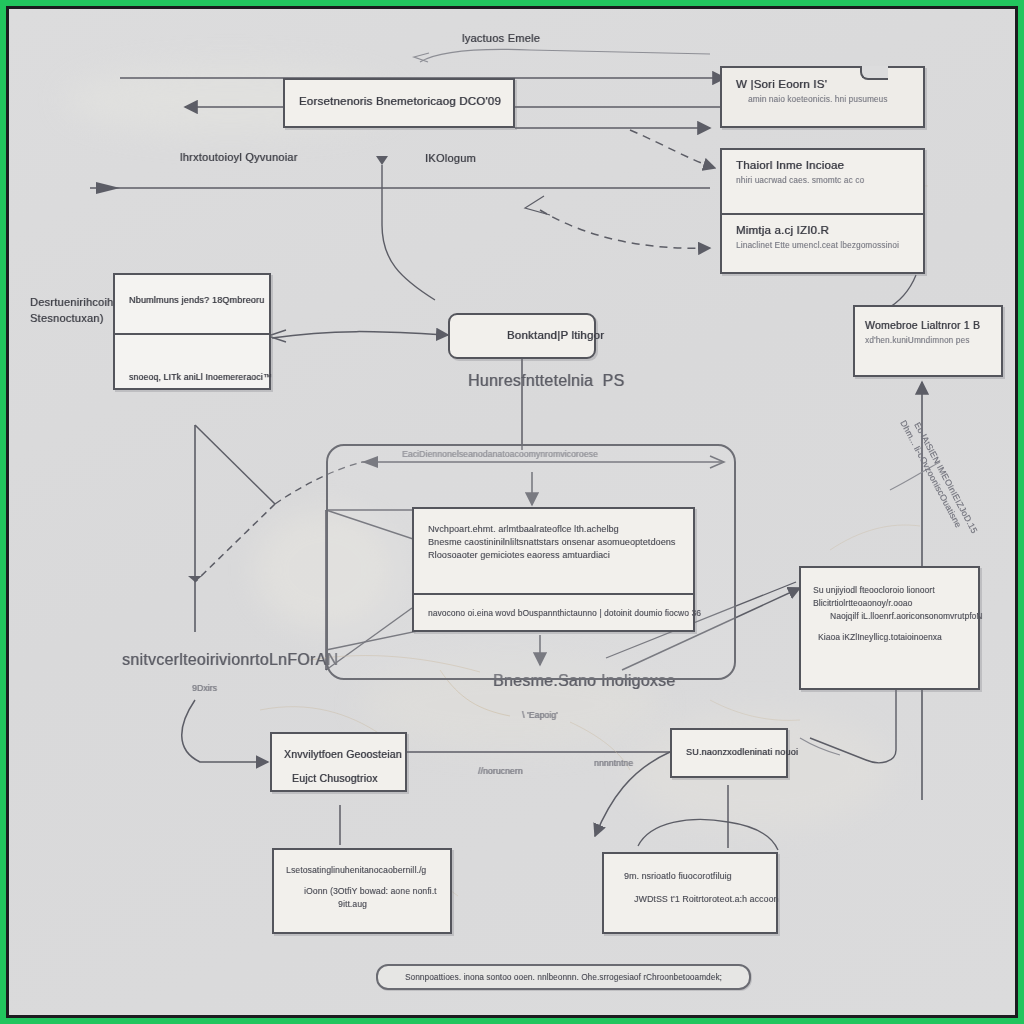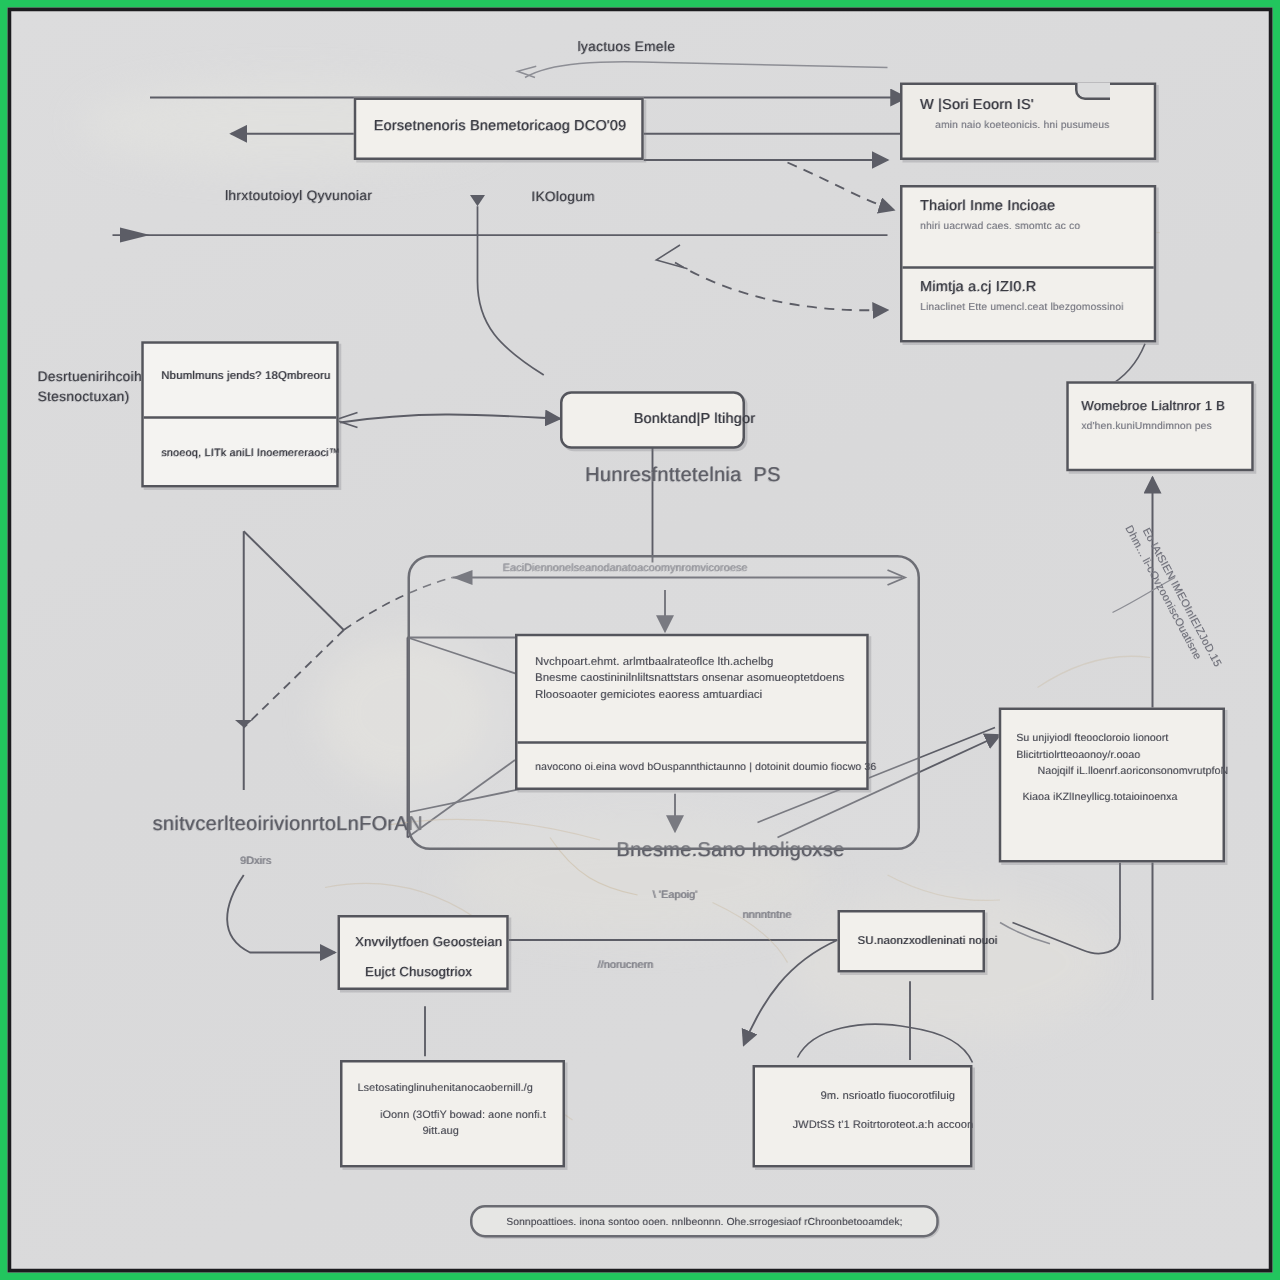--- a/index.html
+++ b/index.html
@@ -234,21 +234,21 @@
     <div class="floating" style="left:379px;top:142px;margin-left:36px;">IKOlogum</div>
     <div class="floating wrap" style="left:20px;top:285px;">Desrtuenirihcoih
 Stesnoctuxan)</div>
     <div class="floating mid" style="left:458px;top:362px;">Hunresfnttetelnia  PS</div>
     <div class="floating small" style="left:392px;top:439px;">EaciDiennonelseanodanatoacoomynromvicoroese</div>
     <div class="floating mid" style="left:483px;top:662px;">Bnesme.Sano Inoligoxse</div>
     <div class="floating small" style="left:512px;top:700px;">\ 'Eapoig'</div>
     <div class="floating mid" style="left:112px;top:641px;">snitvcerlteoirivionrtoLnFOrAN</div>
     <div class="floating small" style="left:182px;top:673px;">9Dxirs</div>
     <div class="floating small" style="left:468px;top:756px;">//norucnern</div>
-    <div class="floating small" style="left:584px;top:716px;">nnnntntne</div>
+    <div class="floating small" style="left:584px;top:748px;">nnnntntne</div>
 
     <div class="rot" style="left:898px;top:408px;transform:rotate(62deg);">Dhm... li-cOvzooniscOuatisne</div>
     <div class="rot" style="left:912px;top:410px;transform:rotate(62deg);">Eo lAtSIEN  IMEOInIEIZJoD.15</div>
 
     <div class="node" style="left:273px;top:68px;width:232px;height:50px;">
       <div class="row" style="padding-top:15px;">
         <div class="t-title">Eorsetnenoris Bnemetoricaog DCO'09</div>
       </div>
     </div>
 
@@ -268,21 +268,21 @@
       <div class="row" style="height:63px;">
         <div class="t-title">Mimtja  a.cj IZI0.R</div>
         <div class="t-sub">Linaclinet Ette umencl.ceat  lbezgomossinoi</div>
       </div>
     </div>
 
     <div class="node light" style="left:103px;top:263px;width:158px;height:117px;">
       <div class="row" style="height:58px;padding-top:20px;">
         <div class="t-title" style="font-size:9px;">Nbumlmuns jends? 18Qmbreoru</div>
       </div>
-      <div class="row" style="height:59px;padding-top:22px;">
+      <div class="row" style="height:59px;padding-top:37px;">
         <div class="t-title" style="font-size:8.6px;">snoeoq, LITk aniLl Inoemereraoci™</div>
       </div>
     </div>
 
     <div class="node round" style="left:438px;top:303px;width:148px;height:46px;">
       <div class="row" style="padding-top:14px;text-align:center;">
         <div class="t-title" style="text-align:center;">Bonktand|P ltihgor</div>
       </div>
     </div>
 
@@ -331,21 +331,21 @@
     <div class="node" style="left:262px;top:838px;width:180px;height:86px;">
       <div class="row" style="padding:12px 12px;">
         <div class="t-line" style="font-size:8.6px;">Lsetosatinglinuhenitanocaobernill./g</div>
         <div class="t-line" style="font-size:8.6px;margin-top:11px;margin-left:18px;">iOonn (3OtfiY bowad: aone nonfi.t</div>
         <div class="t-line" style="font-size:8.6px;margin-left:52px;">9itt.aug</div>
       </div>
     </div>
 
     <div class="node" style="left:592px;top:842px;width:176px;height:82px;">
       <div class="row" style="padding:14px 12px;">
-        <div class="t-line" style="font-size:8.8px;margin-left:18px;text-align:right;">9m. nsrioatlo fiuocorotfiluig</div>
+        <div class="t-line" style="font-size:8.8px;margin-left:8px;">9m. nsrioatlo fiuocorotfiluig</div>
         <div class="t-line" style="font-size:8.8px;margin-top:13px;margin-left:18px;">JWDtSS t'1 Roitrtoroteot.a:h accoon</div>
       </div>
     </div>
 
     <div class="capsule" style="left:366px;top:954px;width:375px;height:26px;">
       <div class="t-line" style="font-size:8.2px;margin:0;">Sonnpoattioes. inona sontoo ooen. nnlbeonnn. Ohe.srrogesiaof rChroonbetooamdek;</div>
     </div>
 
   </div>
 </div>

